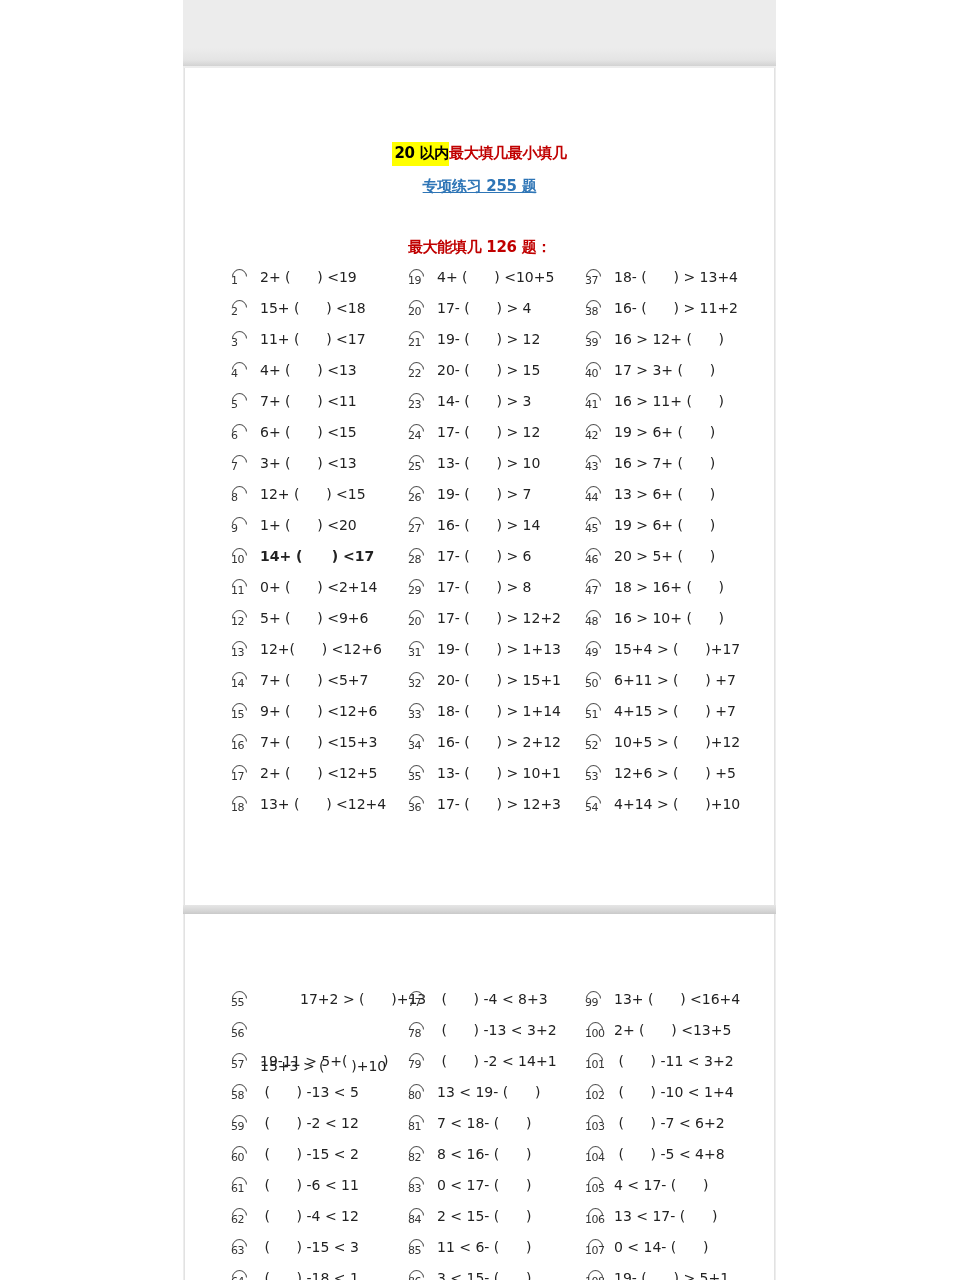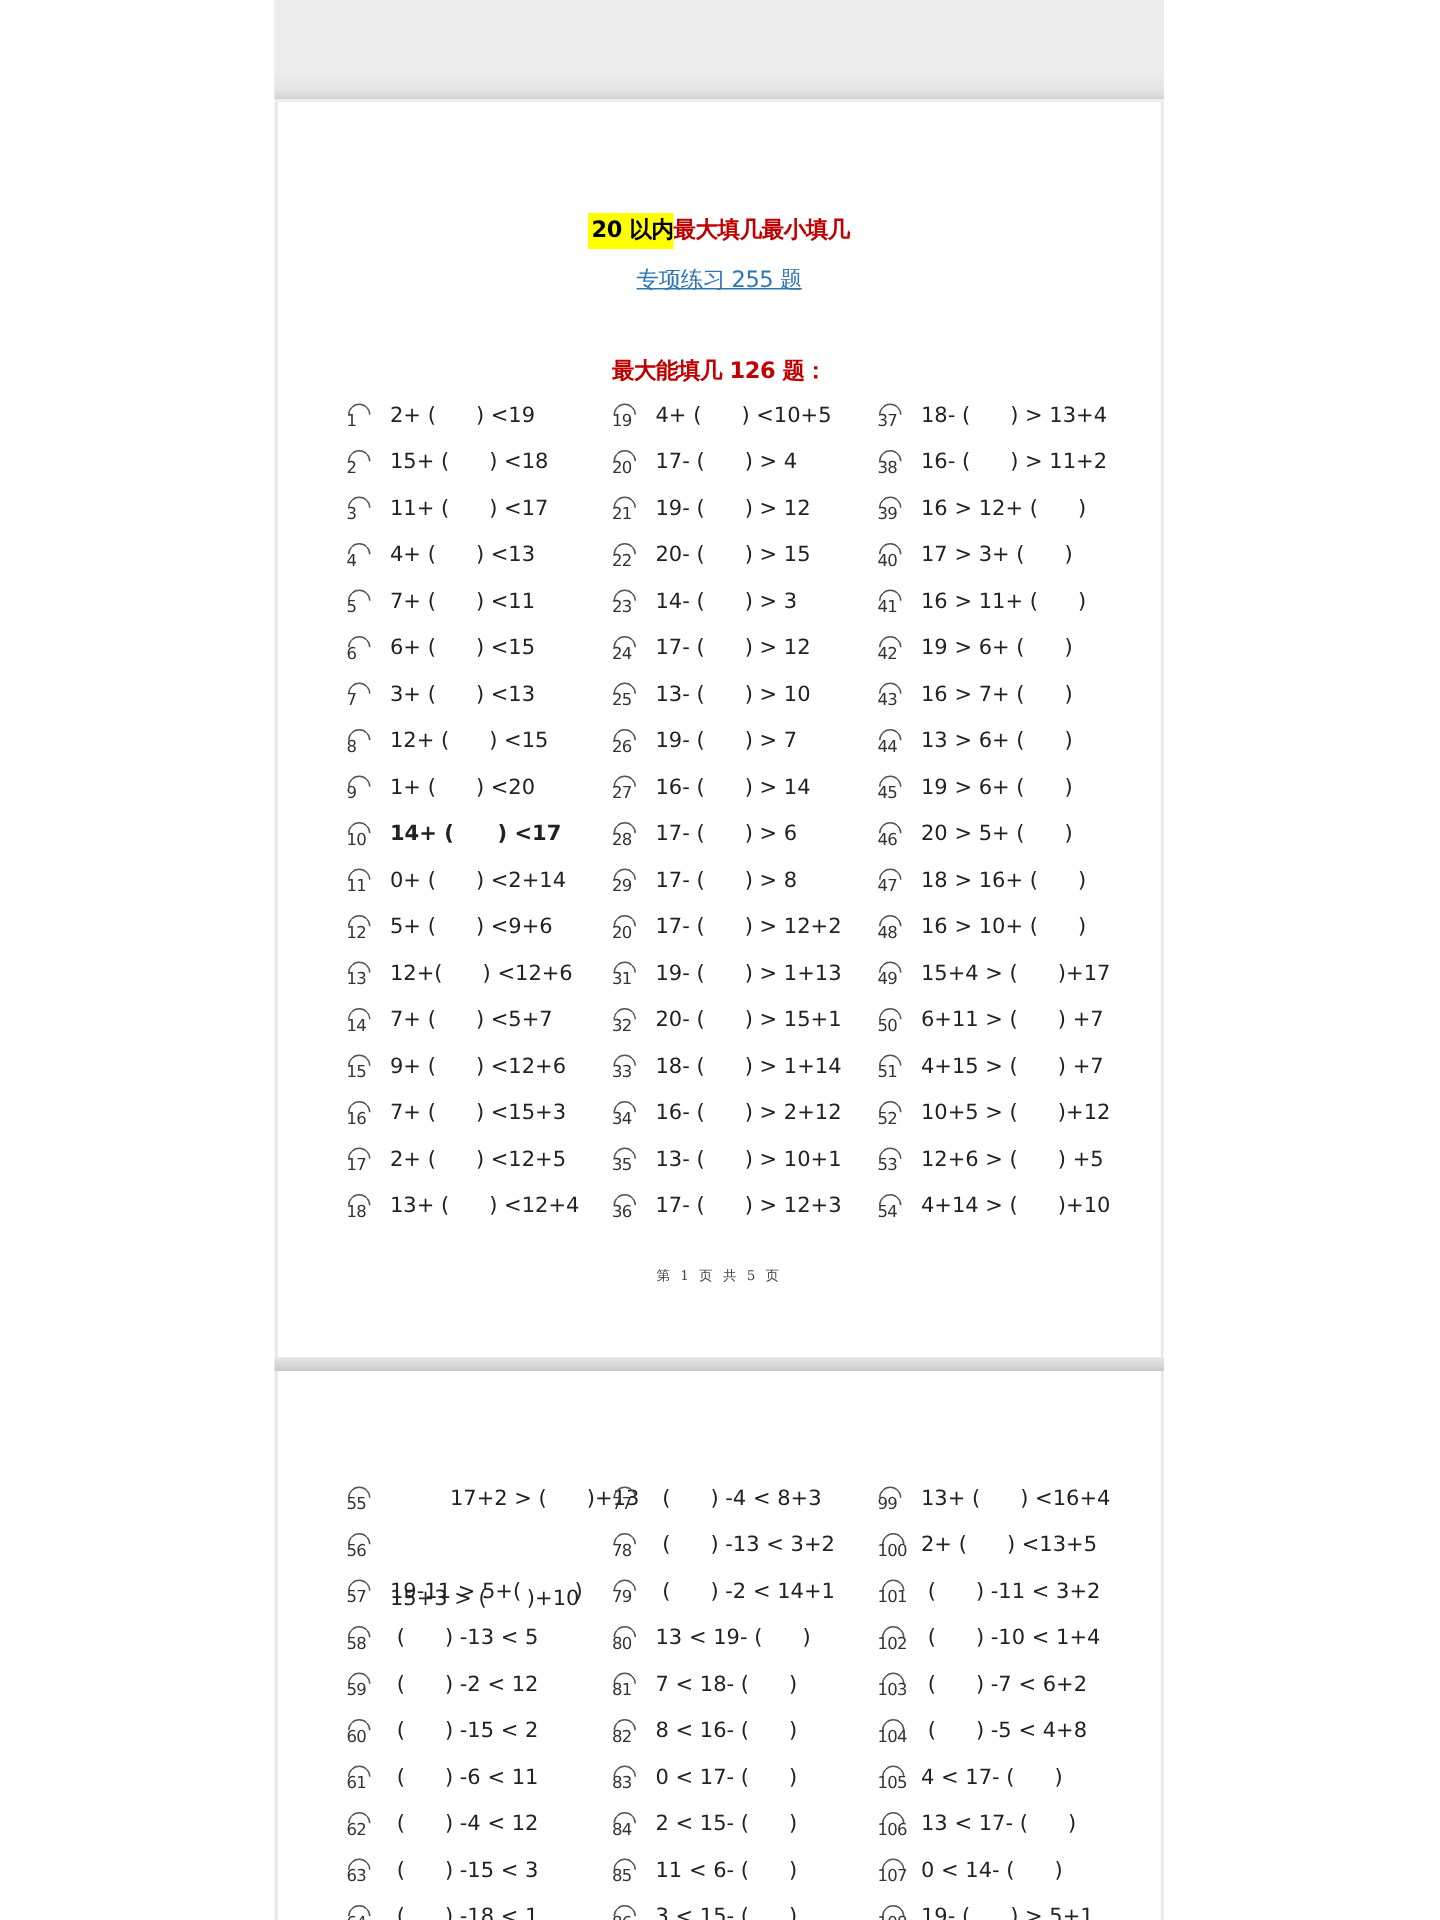--- a/index.html
+++ b/index.html
@@ -30,21 +30,21 @@
   .page2 { top: 914px; height: 366px; }
 
   .title-line {
     position: absolute; top: 76px; left: 0; width: 100%; text-align: center;
     font-size: 15px; font-weight: bold; color: #c00000; white-space: nowrap;
     letter-spacing: -0.3px;
   }
   .title-hl { background: #ffff00; color: #000; padding: 2px 0 4px 2px; }
   .subtitle {
     position: absolute; top: 109px; left: 0; width: 100%; text-align: center;
-    font-size: 15px; font-weight: normal; color: #2e75b6; text-decoration: underline;
+    font-size: 15px; font-weight: bold; color: #2e75b6; text-decoration: underline;
     letter-spacing: -0.3px;
   }
   .section-title {
     position: absolute; top: 170px; left: 0; width: 100%; text-align: center;
     font-size: 15px; font-weight: bold; color: #c00000; letter-spacing: -0.3px;
   }
   .col { position: absolute; }
   .item {
     position: absolute; height: 24px; white-space: nowrap;
     font-family: "DejaVu Sans", sans-serif; font-size: 14px; color: #222;
@@ -295,21 +295,20 @@
         <div class="item" style="top: 496px;">
           <span class="num"><span>53</span></span>
           <span class="eq" style="white-space: pre;">12+6 &gt; (      ) +5</span>
         </div>
         <div class="item" style="top: 527px;">
           <span class="num"><span>54</span></span>
           <span class="eq" style="white-space: pre;">4+14 &gt; (      )+10</span>
         </div>
       </div>
 
-    <div class="footer">第 1 页 共 5 页</div>
   </div>
 
   <div class="page-gap"></div>
 
   <div class="page page2">
     <div class="col" id="p2c1" style="left:46px; top:76px;">
         <div class="item" style="top: 0px;">
           <span class="num"><span>55</span></span>
           <span class="eq" style="white-space: pre; margin-left: 40px;">17+2 &gt; (      )+13</span>
         </div>

